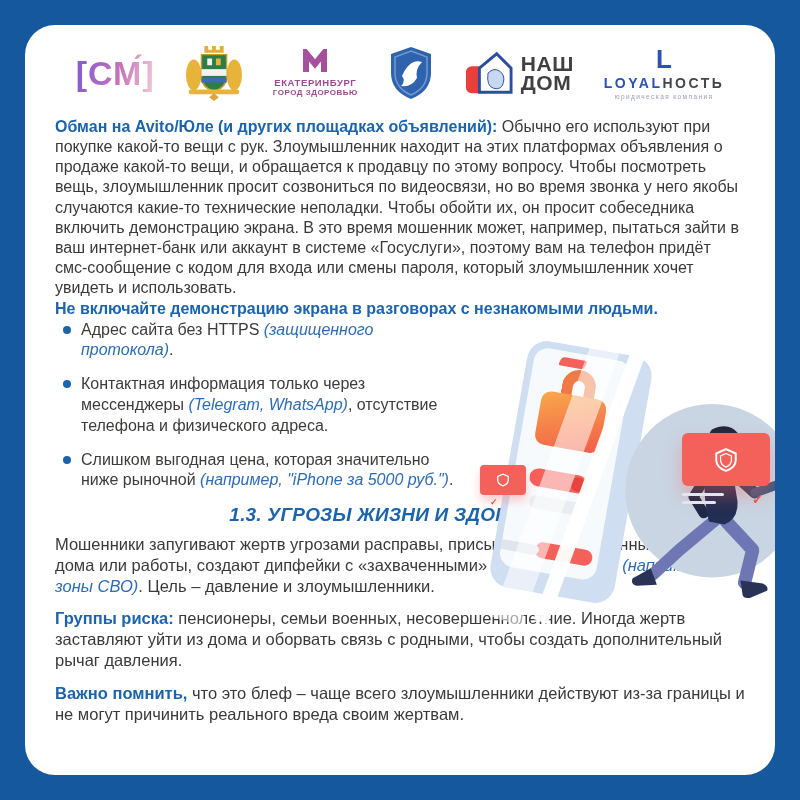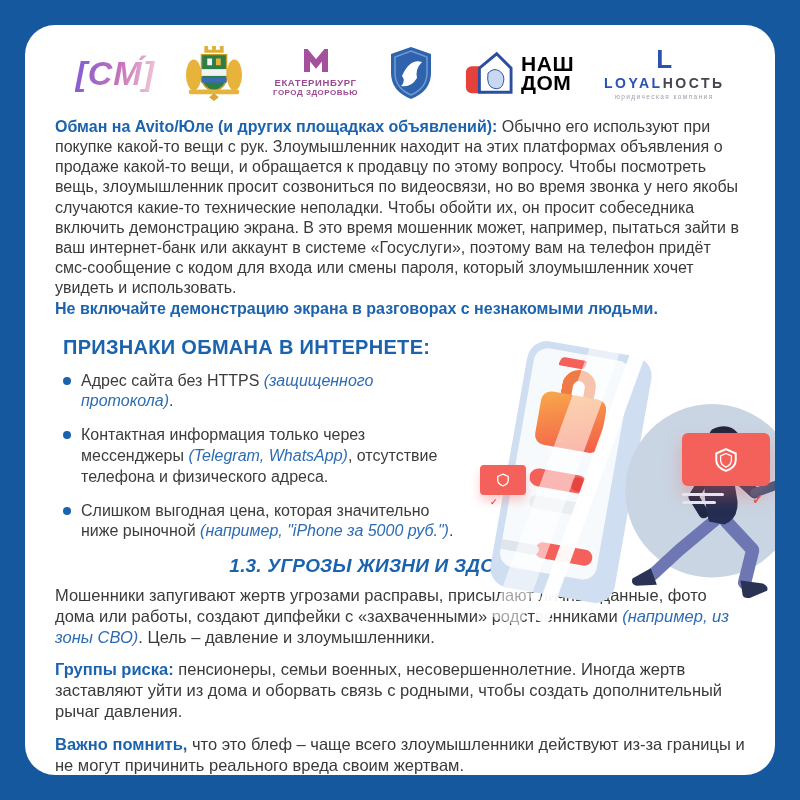--- a/index.html
+++ b/index.html
@@ -5,26 +5,26 @@
   html,body{margin:0;padding:0;}
   body{width:800px;height:800px;font-family:"Liberation Sans",sans-serif;}
   .page{position:relative;width:800px;height:800px;background:#16589E;overflow:hidden;}
   .card{position:absolute;left:25px;top:25px;right:25px;bottom:25px;background:#FFFFFF;border-radius:30px;overflow:hidden;}
 
   
   .logos{display:flex;align-items:center;justify-content:center;gap:30px;padding:14px 10px 2px;height:68px;}
   .logo{display:flex;flex-direction:column;align-items:center;justify-content:center;}
   .sm-text{font-size:34px;font-weight:800;letter-spacing:1px;color:#A96FC9;
     background:linear-gradient(100deg,#8A5FD0 10%,#C773B8 55%,#EFC2D6 95%);
-    -webkit-background-clip:text;background-clip:text;font-style:italic;-webkit-text-fill-color:transparent;}
+    -webkit-background-clip:text;background-clip:text;-webkit-text-fill-color:transparent;}
   .ekb-glyph{margin-bottom:2px;}
   .ekb-line1{font-size:9.5px;font-weight:800;color:#9B4A92;letter-spacing:.6px;text-align:center;}
   .ekb-line2{font-size:8px;font-weight:700;color:#9B4A92;letter-spacing:.5px;}
   .logo-dom{flex-direction:row;gap:7px;}
-  .dom-text{display:flex;flex-direction:column;font-weight:800;font-size:21px;line-height:.92;color:#000000;letter-spacing:.5px;}
+  .dom-text{display:flex;flex-direction:column;font-weight:800;font-size:21px;line-height:.92;color:#404040;letter-spacing:.5px;}
   .loyal-l{font-size:26px;font-weight:800;color:#2B51B5;line-height:1;}
   .loyal-name{font-size:14px;letter-spacing:2.5px;margin-top:3px;font-weight:600;}
   .loyal-name .l1{color:#2B51B5;}
   .loyal-name .l2{color:#43454F;}
   .loyal-caption{font-size:6.5px;color:#9AA0AC;letter-spacing:1.4px;margin-top:2px;}
 
   
   .intro{margin:8px 30px 0;font-size:16px;line-height:1.26;color:#3A3A3A;font-weight:500;}
   .intro .lead{color:#1C63AE;font-weight:800;}
   .intro .warning{display:block;color:#1C63AE;font-weight:800;margin-top:1px;}
@@ -129,21 +129,20 @@
       </div>
     </header>
 
     <p class="intro">
       <strong class="lead">Обман на Avito/Юле (и других площадках объявлений):</strong>
       <span> Обычно его используют при покупке какой-то вещи с рук. Злоумышленник находит на этих платформах объявления о продаже какой-то вещи, и обращается к продавцу по этому вопросу. Чтобы посмотреть вещь, злоумышленник просит созвониться по видеосвязи, но во время звонка у него якобы случаются какие-то технические неполадки. Чтобы обойти их, он просит собеседника включить демонстрацию экрана. В это время мошенник может, например, пытаться зайти в ваш интернет-банк или аккаунт в системе «Госуслуги», поэтому вам на телефон придёт смс-сообщение с кодом для входа или смены пароля, который злоумышленник хочет увидеть и использовать.</span>
       <strong class="warning">Не включайте демонстрацию экрана в разговорах с незнакомыми людьми.</strong>
     </p>
 
     <section class="signs">
-      <h2>ПРИЗНАКИ ОБМАНА В ИНТЕРНЕТЕ:</h2>
       <ul>
         <li>
           <span class="dot"></span>
           <span class="li-text"><span>Адрес сайта без HTTPS </span><em class="note">(защищенного протокола)</em><span>.</span></span>
         </li>
         <li>
           <span class="dot"></span>
           <span class="li-text"><span>Контактная информация только через мессенджеры </span><em class="note">(Telegram, WhatsApp)</em><span>, отсутствие телефона и физического адреса.</span></span>
         </li>
         <li>

